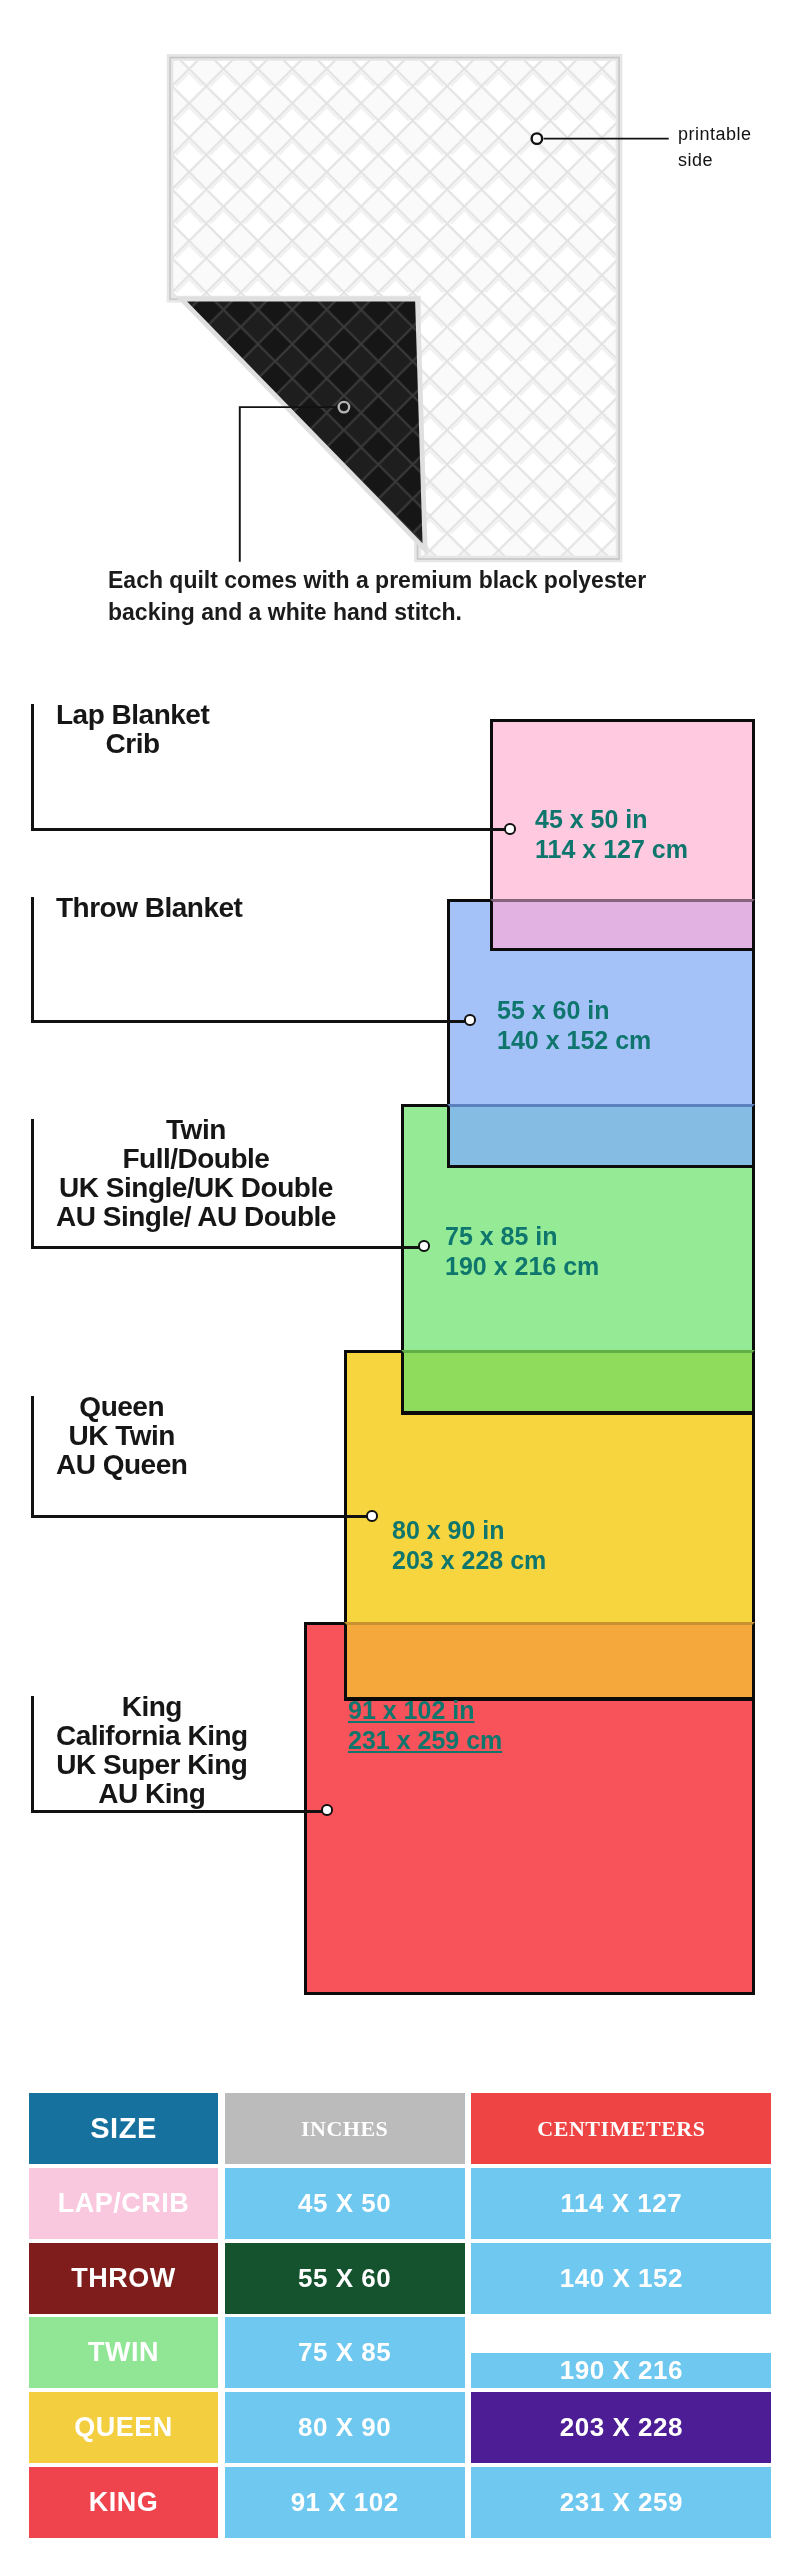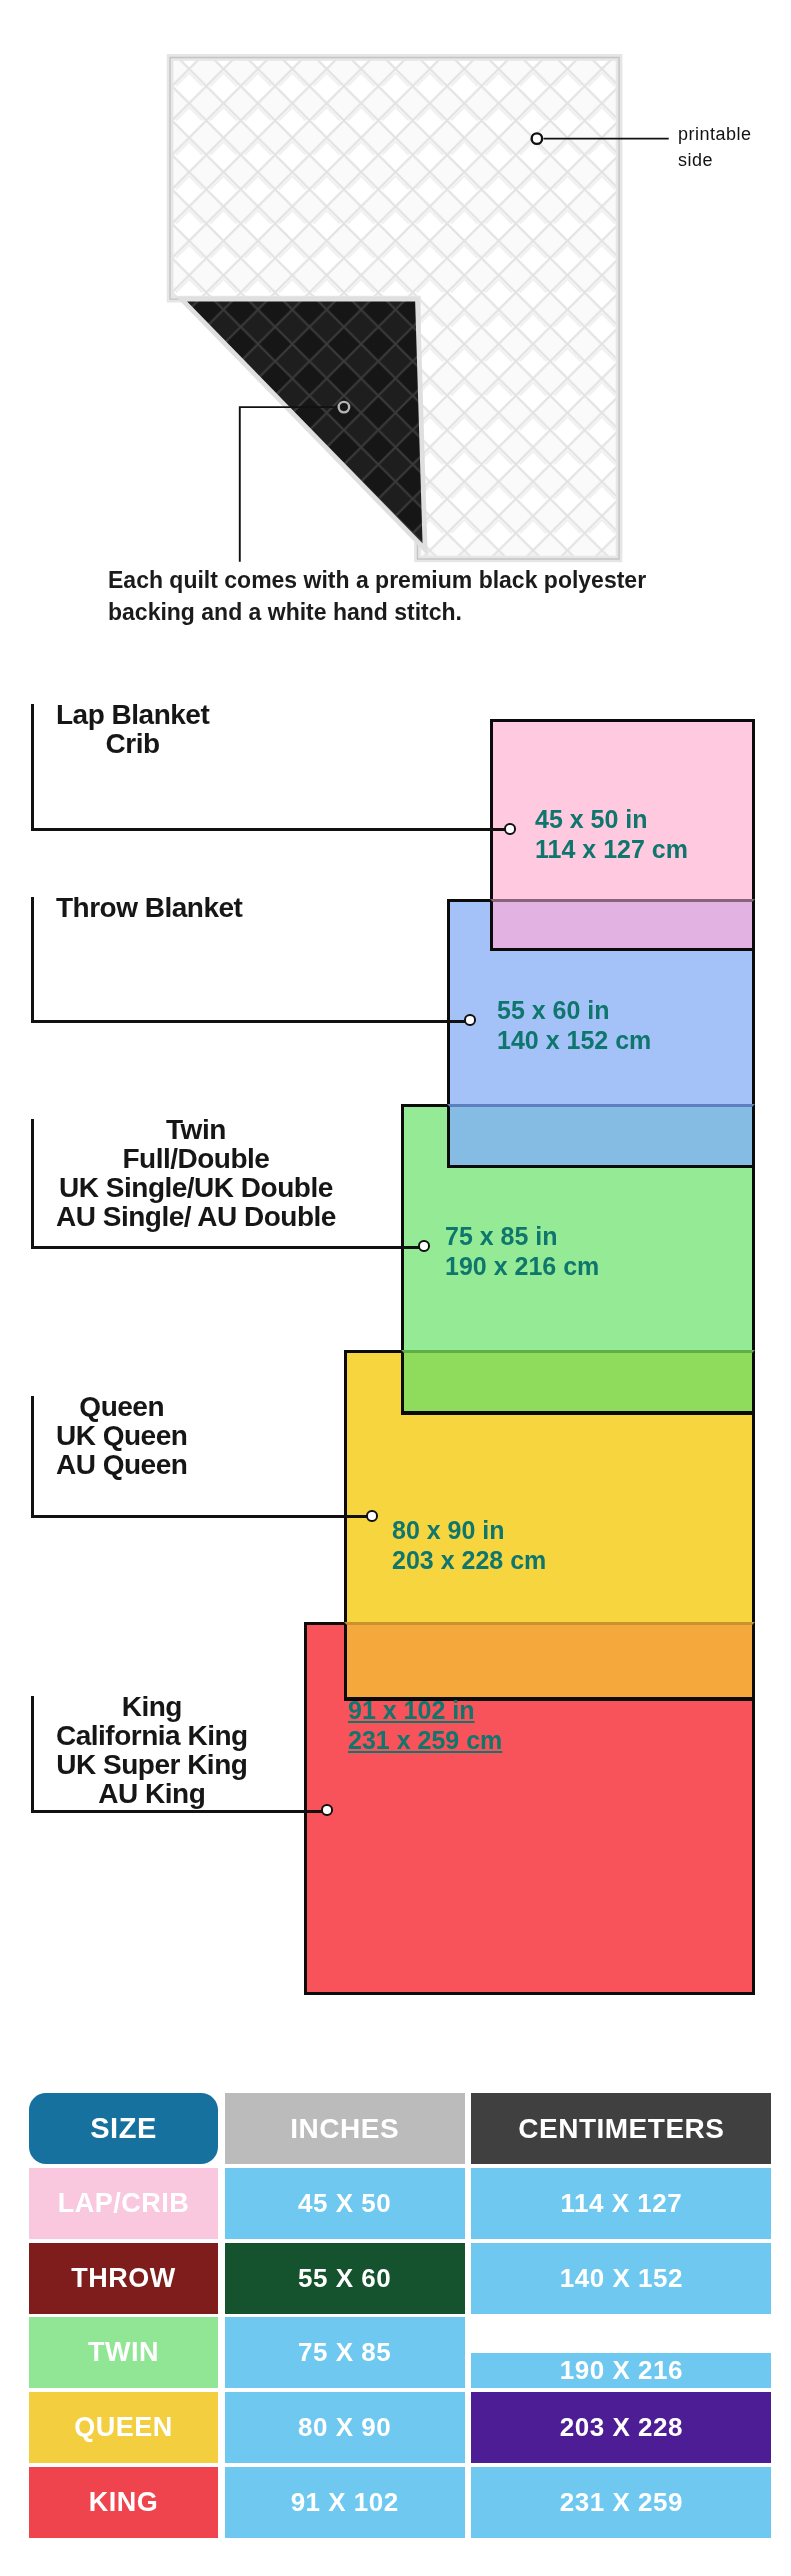--- a/index.html
+++ b/index.html
@@ -46,22 +46,22 @@
   .l-lap{top:700px;} .l-throw{top:893px;} .l-twin{top:1115px;} .l-queen{top:1392px;} .l-king{top:1692px;}
   .dims{font-size:25px;line-height:30px;font-weight:700;color:#0f766e;z-index:9;white-space:nowrap;}
   .d-lap{left:535px;top:804px;} .d-throw{left:497px;top:995px;} .d-twin{left:445px;top:1221px;}
   .d-queen{left:392px;top:1491px;margin-top:24px;} .d-king{left:348px;top:1695px;text-decoration:underline;}
 
   
   .stable{left:29px;top:2093px;width:742px;display:grid;
     grid-template-columns:189px 240px 300px;grid-auto-rows:71px;gap:3.8px 6.7px;z-index:9;}
   .cell{display:flex;align-items:center;justify-content:center;color:#ffffff;
     font-weight:700;letter-spacing:0.5px;}
-  .cell-head{font-size:28px;}
-  .cell-size-head{font-size:29px;border-radius:17px;}
+  .cell-head{font-size:22px;font-family:Liberation Serif, serif;}
+  .cell-size-head{font-size:29px;}
   .cell-label{font-size:27px;}
   .cell-val{font-size:26px;}
 </style>
 </head>
 <body>
 
 <div class="canvas">
 
   <svg class="abs" style="left:0;top:0;" width="791" height="669" viewBox="0 0 828 700">
     <defs>
@@ -130,21 +130,21 @@
     <div>Throw Blanket</div>
   </div>
   <div class="abs slabel l-twin">
     <div>Twin</div>
     <div>Full/Double</div>
     <div>UK Single/UK Double</div>
     <div>AU Single/ AU Double</div>
   </div>
   <div class="abs slabel l-queen">
     <div>Queen</div>
-    <div>UK Queen</div>
+    <div>UK Twin</div>
     <div>AU Queen</div>
   </div>
   <div class="abs slabel l-king">
     <div>King</div>
     <div>California King</div>
     <div>UK Super King</div>
     <div>AU King</div>
   </div>
 
   <div class="abs dims d-lap">
@@ -164,21 +164,21 @@
     <div>203 x 228 cm</div>
   </div>
   <div class="abs dims d-king">
     <div>91 x 102 in</div>
     <div>231 x 259 cm</div>
   </div>
 
   <div class="abs stable">
     <div class="cell cell-size-head" style="background: rgb(23, 113, 158);">SIZE</div>
     <div class="cell cell-head" style="background: rgb(187, 187, 187);">INCHES</div>
-    <div class="cell cell-head" style="background: #404040;">CENTIMETERS</div>
+    <div class="cell cell-head" style="background: #ef4444;">CENTIMETERS</div>
 
     <div class="cell cell-label" style="background: rgb(249, 200, 222);">LAP/CRIB</div>
     <div class="cell cell-val" style="background: rgb(110, 200, 240);">45 X 50</div>
     <div class="cell cell-val" style="background: rgb(110, 200, 240);">114 X 127</div>
 
     <div class="cell cell-label" style="background: #7f1d1d;">THROW</div>
     <div class="cell cell-val" style="background: #14532d;">55 X 60</div>
     <div class="cell cell-val" style="background: rgb(110, 200, 240);">140 X 152</div>
 
     <div class="cell cell-label" style="background: rgb(144, 230, 148);">TWIN</div>

